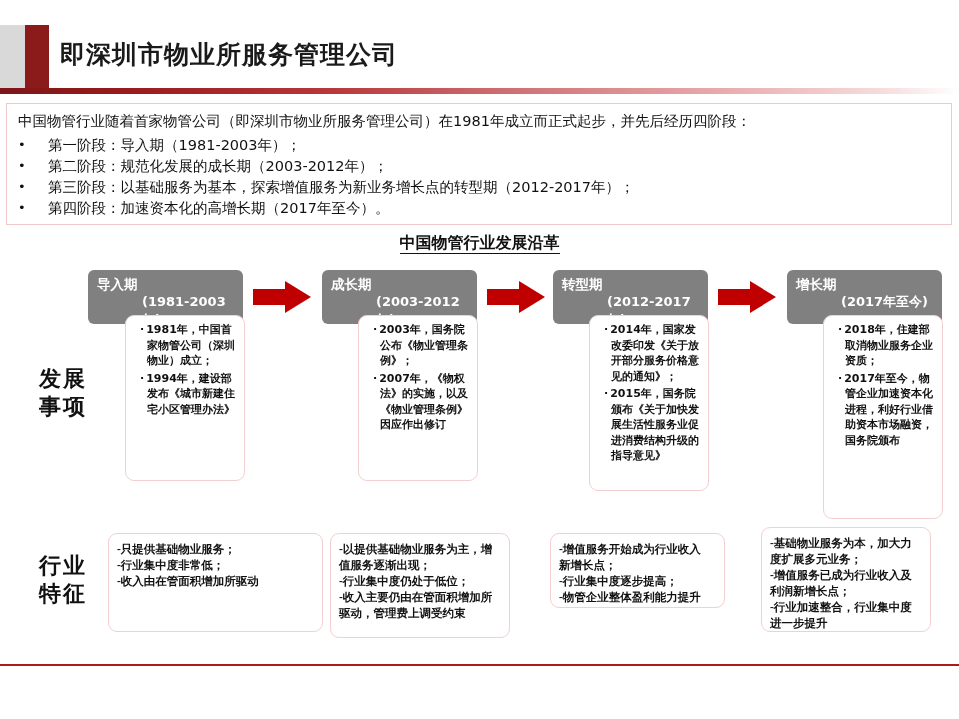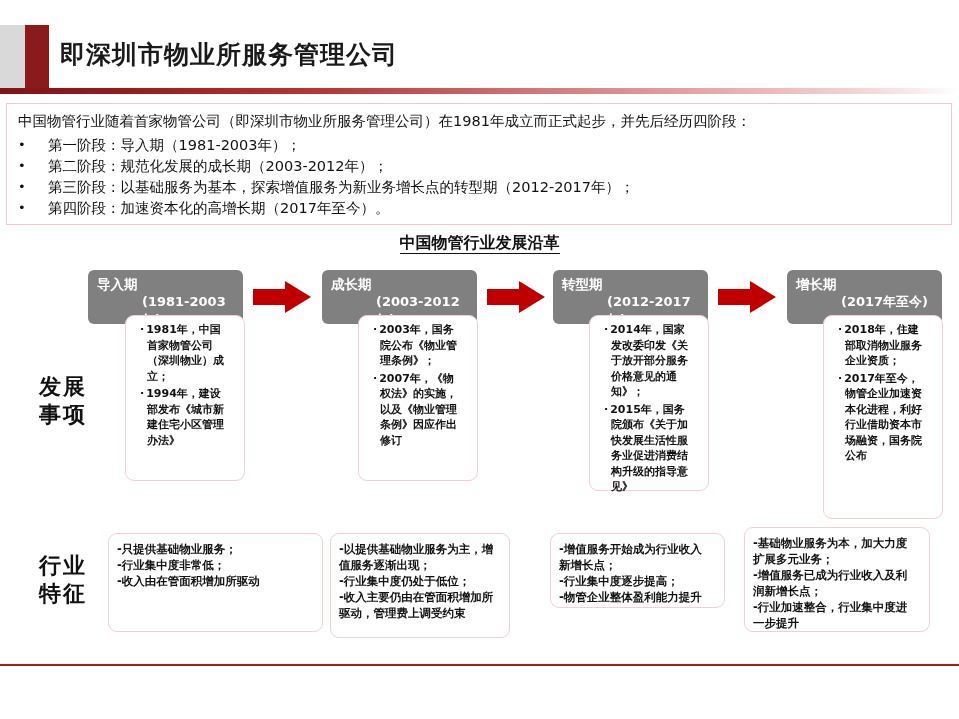--- a/index.html
+++ b/index.html
@@ -47,41 +47,41 @@
     position:absolute;top:270px;width:155px;height:54px;
     background:#808080;border-radius:6px;color:#ffffff;
     box-sizing:border-box;padding:5px 0 0 9px;
   }
   .stage-header .sh-name{font-size:13.5px;font-weight:bold;line-height:18px;}
   .stage-header .sh-years{font-size:13px;font-weight:bold;line-height:18px;margin-left:45px;}
   .arrow{position:absolute;top:281px;width:58px;height:32px;}
   .event-box{
     position:absolute;top:315px;width:120px;
     border:1px solid #f4cfd1;border-radius:9px;background:#ffffff;
-    box-sizing:border-box;padding:6px 20px 6px 5px;
+    box-sizing:border-box;padding:6px 4px 6px 5px;
   }
   .event-box ul{margin:0;padding:0 0 0 9px;list-style:none;}
   .event-box li{
     font-size:11px;font-weight:bold;color:#111;line-height:15.5px;
     text-indent:-7px;padding-left:7px;margin-bottom:2px;
   }
   .event-box li::before{content:"·";font-weight:bold;padding-right:2px;}
   
   .row-label{
     position:absolute;left:18px;width:90px;text-align:center;
     font-size:22px;font-weight:bold;color:#111;line-height:28px;
     letter-spacing:2px;
   }
-  #label-develop{top:373px;}
+  #label-develop{top:365px;}
   #label-feature{top:552px;}
   
   .feature-box{
     position:absolute;top:533px;
     border:1px solid #f4cfd1;border-radius:9px;background:#ffffff;
-    box-sizing:border-box;padding:7px 14px 7px 8px;
+    box-sizing:border-box;padding:7px 14px 7px 8px;font-family:Liberation Serif, serif;
   }
   .feature-box p{
     margin:0;font-size:11.5px;font-weight:bold;color:#111;line-height:16px;
   }
   
   #footer-rule{position:absolute;left:0;top:664px;width:959px;height:2px;background:#a61c20;}
   #footer{position:absolute;left:0;top:666px;width:959px;height:53px;background:#ffffff;}
 </style>
 </head>
 <body>
@@ -150,21 +150,21 @@
 </div>
 <div class="event-box" style="left:589px;height:176px;">
   <ul>
     <li>2014年，国家发改委印发《关于放开部分服务价格意见的通知》；</li>
     <li>2015年，国务院颁布《关于加快发展生活性服务业促进消费结构升级的指导意见》</li>
   </ul>
 </div>
 <div class="event-box" style="left:823px;height:204px;">
   <ul>
     <li>2018年，住建部取消物业服务企业资质；</li>
-    <li>2017年至今，物管企业加速资本化进程，利好行业借助资本市场融资，国务院公布</li>
+    <li>2017年至今，物管企业加速资本化进程，利好行业借助资本市场融资，国务院颁布</li>
   </ul>
 </div>
 
 <div class="row-label" id="label-develop">
   <div>发展</div>
   <div>事项</div>
 </div>
 <div class="row-label" id="label-feature">
   <div>行业</div>
   <div>特征</div>
@@ -178,21 +178,21 @@
 <div class="feature-box" style="left:330px;width:180px;height:105px;">
   <p style="white-space:pre-line;">-以提供基础物业服务为主，增值服务逐渐出现；
 -行业集中度仍处于低位；
 -收入主要仍由在管面积增加所驱动，管理费上调受约束</p>
 </div>
 <div class="feature-box" style="left:550px;width:175px;height:75px;">
   <p style="white-space:pre-line;">-增值服务开始成为行业收入新增长点；
 -行业集中度逐步提高；
 -物管企业整体盈利能力提升</p>
 </div>
-<div class="feature-box" style="left:744px;width:186px;height:105px;top:527px;">
+<div class="feature-box" style="left:761px;width:170px;height:105px;top:527px;">
   <p style="white-space:pre-line;">-基础物业服务为本，加大力度扩展多元业务；
 -增值服务已成为行业收入及利润新增长点；
 -行业加速整合，行业集中度进一步提升</p>
 </div>
 
 <div id="footer-rule"></div>
 <div id="footer">
   
   
   

